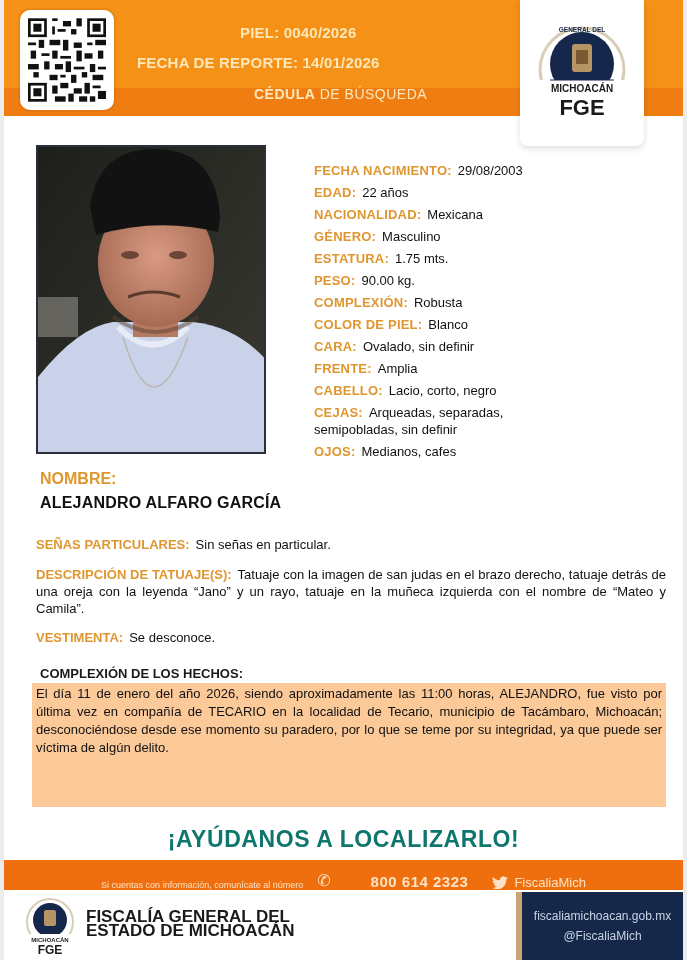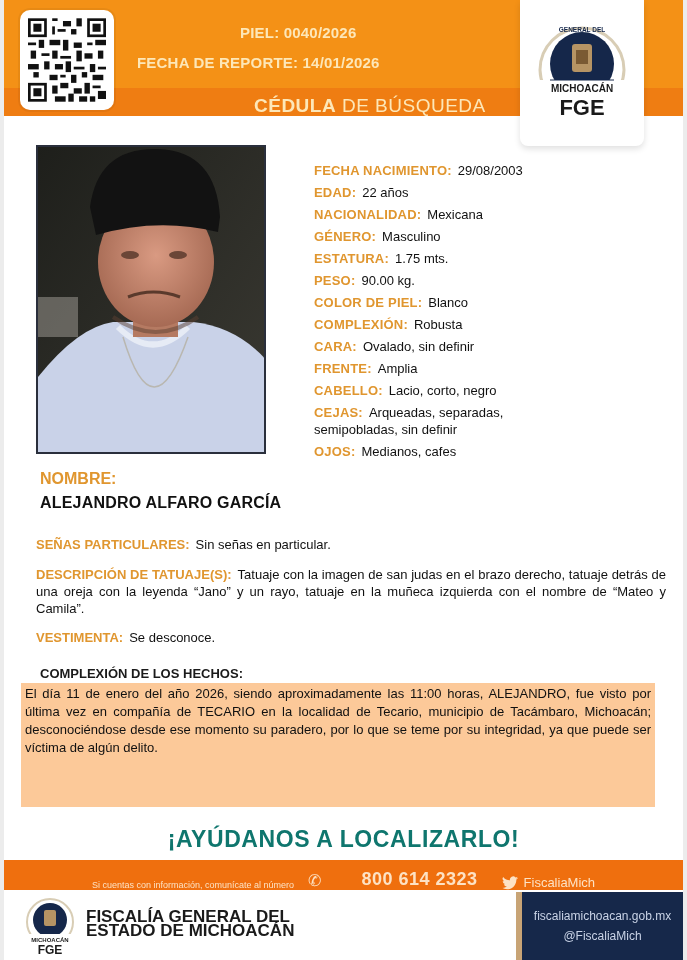--- a/index.html
+++ b/index.html
@@ -8,49 +8,49 @@
 
   .page { position: absolute; left: 4px; top: 0; width: 679px; height: 960px; background: #ffffff; }
 
   
   .header-band { position: absolute; left: 0; top: 0; width: 679px; height: 88px; background: #f49116; }
   .header-sub { position: absolute; left: 0; top: 88px; width: 679px; height: 28px; background: #ef7d12; }
   .qr-box { position: absolute; left: 16px; top: 10px; width: 94px; height: 100px; background: #fff; border-radius: 10px; padding: 8px; box-shadow: 0 0 0 2px rgba(0,0,0,0.05); }
   .qr { width: 78px; height: 84px; }
   .folio { position: absolute; left: 236px; top: 24px; font-size: 15px; font-weight: bold; color: #fde7b8; letter-spacing: 0.2px; }
   .fecha-rep { position: absolute; left: 133px; top: 54px; font-size: 15px; font-weight: bold; color: #fde7b8; letter-spacing: 0.2px; }
-  .cedula { position: absolute; left: 250px; top: 95px; font-size: 19px; color: #fde7b8; letter-spacing: 0.5px; }
+  .cedula { position: absolute; left: 250px; top: 86px; font-size: 14px; color: #fde7b8; letter-spacing: 0.5px; }
   .cedula b { font-weight: bold; }
   .logo-card { position: absolute; left: 516px; top: 0; width: 124px; height: 146px; background: #fff; border-radius: 0 0 8px 8px; box-shadow: 0 3px 6px rgba(0,0,0,0.12); }
   .logo-svg { position: absolute; left: 14px; top: 18px; }
 
   
   .photo { position: absolute; left: 32px; top: 145px; width: 230px; height: 309px; border: 2px solid #2a2f3c; overflow: hidden; background: #2d2b26; }
 
   
   .attrs { position: absolute; left: 310px; top: 160px; width: 360px; font-size: 13px; color: #111; }
   .attr { line-height: 22px; }
   .attr .lbl { color: #e0962f; font-weight: bold; margin-right: 6px; letter-spacing: 0.2px; }
   .attr.multi { line-height: 17px; padding: 2px 0 3px; }
 
   .nombre-lbl { position: absolute; left: 36px; top: 470px; font-size: 16px; font-weight: bold; color: #e0962f; }
   .nombre { position: absolute; left: 36px; top: 494px; font-size: 16px; font-weight: bold; color: #111; letter-spacing: 0.2px; }
 
   .row { position: absolute; left: 32px; width: 630px; font-size: 13px; color: #111; line-height: 17px; text-align: justify; }
   .row .lbl { color: #e0962f; font-weight: bold; margin-right: 6px; }
 
   .hechos-lbl { position: absolute; left: 36px; top: 666px; font-size: 13px; font-weight: bold; color: #1a1a1a; }
-  .hechos-box { position: absolute; left: 17px; top: 683px; width: 634px; height: 124px; background: #fcc999; padding: 2px 4px; font-size: 13px; line-height: 18px; color: #111; text-align: justify; }
+  .hechos-box { position: absolute; left: 28px; top: 683px; width: 634px; height: 124px; background: #fcc999; padding: 2px 4px; font-size: 13px; line-height: 18px; color: #111; text-align: justify; }
 
   .cta { position: absolute; left: 0; top: 826px; width: 679px; text-align: center; font-size: 23px; font-weight: bold; color: #0f766e; letter-spacing: 0.6px; }
 
   .contact-bar { position: absolute; left: 0; top: 860px; width: 679px; height: 30px; background: #ef6f0e; display: flex; align-items: flex-end; justify-content: center; color: #fde2c4; }
   .contact-text { font-size: 9px; margin-right: 14px; }
   .phone-icon { font-size: 16px; color: #fde2c4; margin-right: 4px; }
-  .phone { font-size: 18px; font-weight: bold; letter-spacing: 0.5px; margin-right: 24px; margin-left: 36px; }
+  .phone { font-size: 15px; font-weight: bold; letter-spacing: 0.5px; margin-right: 24px; margin-left: 36px; }
   .tw-icon { width: 16px; height: 14px; margin-right: 6px; }
   .tw-handle { font-size: 13px; margin-top: 15px; }
 
   .footer-logo { position: absolute; left: 18px; top: 898px; }
   .footer-org { position: absolute; left: 82px; top: 910px; font-size: 17px; font-weight: bold; color: #1a1a1a; line-height: 14px; }
   .footer-dark { position: absolute; left: 512px; top: 892px; width: 167px; height: 68px; background: #16284a; border-left: 6px solid #c8a476; color: #c9d3e6; font-size: 12px; text-align: center; padding-top: 14px; line-height: 20px; }
 </style>
 </head>
 <body>
 
@@ -172,22 +172,22 @@
     </svg>
   </div>
 
   <div class="attrs">
     <div class="attr"><span class="lbl">FECHA NACIMIENTO:</span><span>29/08/2003</span></div>
     <div class="attr"><span class="lbl">EDAD:</span><span>22 años</span></div>
     <div class="attr"><span class="lbl">NACIONALIDAD:</span><span>Mexicana</span></div>
     <div class="attr"><span class="lbl">GÉNERO:</span><span>Masculino</span></div>
     <div class="attr"><span class="lbl">ESTATURA:</span><span>1.75 mts.</span></div>
     <div class="attr"><span class="lbl">PESO:</span><span>90.00 kg.</span></div>
+    <div class="attr"><span class="lbl">COMPLEXIÓN:</span><span>Robusta</span></div>
     <div class="attr"><span class="lbl">COLOR DE PIEL:</span><span>Blanco</span></div>
-    <div class="attr"><span class="lbl">COMPLEXIÓN:</span><span>Robusta</span></div>
     <div class="attr"><span class="lbl">CARA:</span><span>Ovalado, sin definir</span></div>
     <div class="attr"><span class="lbl">FRENTE:</span><span>Amplia</span></div>
     <div class="attr"><span class="lbl">CABELLO:</span><span>Lacio, corto, negro</span></div>
     <div class="attr multi" style="width:190px;"><span class="lbl">CEJAS:</span><span>Arqueadas, separadas, semipobladas, sin definir</span></div>
     <div class="attr"><span class="lbl">OJOS:</span><span>Medianos, cafes</span></div>
   </div>
 
   <div class="nombre-lbl">NOMBRE:</div>
   <div class="nombre">ALEJANDRO ALFARO GARCÍA</div>
 

